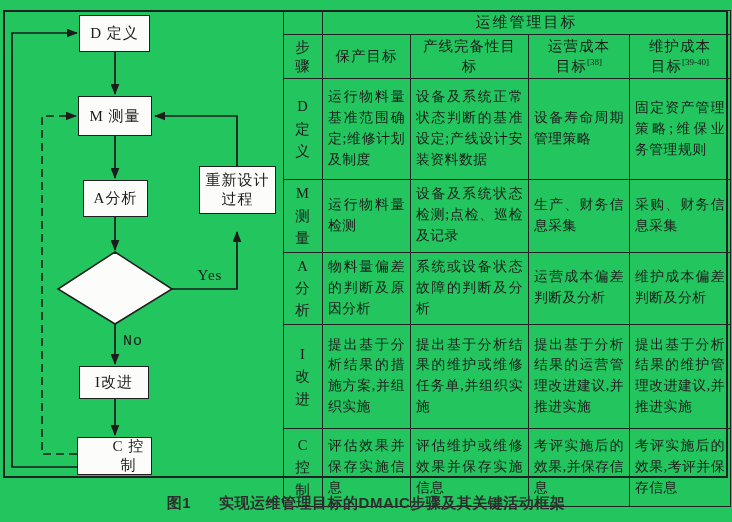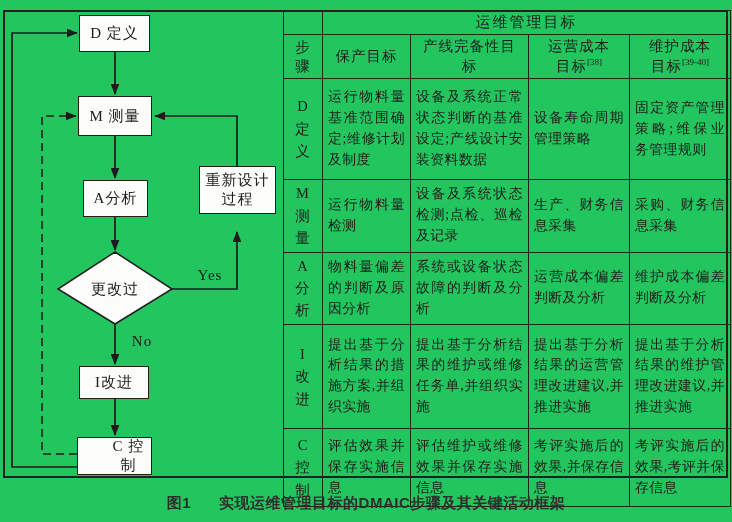--- a/index.html
+++ b/index.html
@@ -111,29 +111,28 @@
 
   <div class="flow-box" style="left:79px;top:15px;width:71px;height:37px;">D 定义</div>
 
   <div class="flow-box" style="left:78px;top:96px;width:74px;height:40px;">M 测量</div>
 
   <div class="flow-box" style="left:83px;top:180px;width:65px;height:37px;">A分析</div>
 
   <div class="flow-box" style="left:199px;top:166px;width:77px;height:48px;">重新设计
 过程</div>
 
-  <div class="flow-label" style="left:75px;top:278px;width:80px;height:22px;">更改过</div>
 
   <div class="flow-box" style="left:79px;top:366px;width:70px;height:33px;">I改进</div>
 
   <div class="flow-box" style="left:77px;top:437px;width:75px;height:38px;padding-left:28px;">C 控制</div>
 
   <div class="flow-label" style="left:190px;top:265px;width:40px;height:20px;">Yes</div>
 
-  <div class="flow-label" style="left:122px;top:331px;width:40px;height:20px;">No</div>
+  <div class="flow-label" style="left:113px;top:331px;width:40px;height:20px;font-family:Liberation Mono, monospace;">No</div>
 
   <table class="goal-table">
     <colgroup>
       <col style="width:39px">
         <col style="width:88px">
         <col style="width:118px">
       <col style="width:101px">
         <col style="width:101px">
     </colgroup>
     <tbody>

